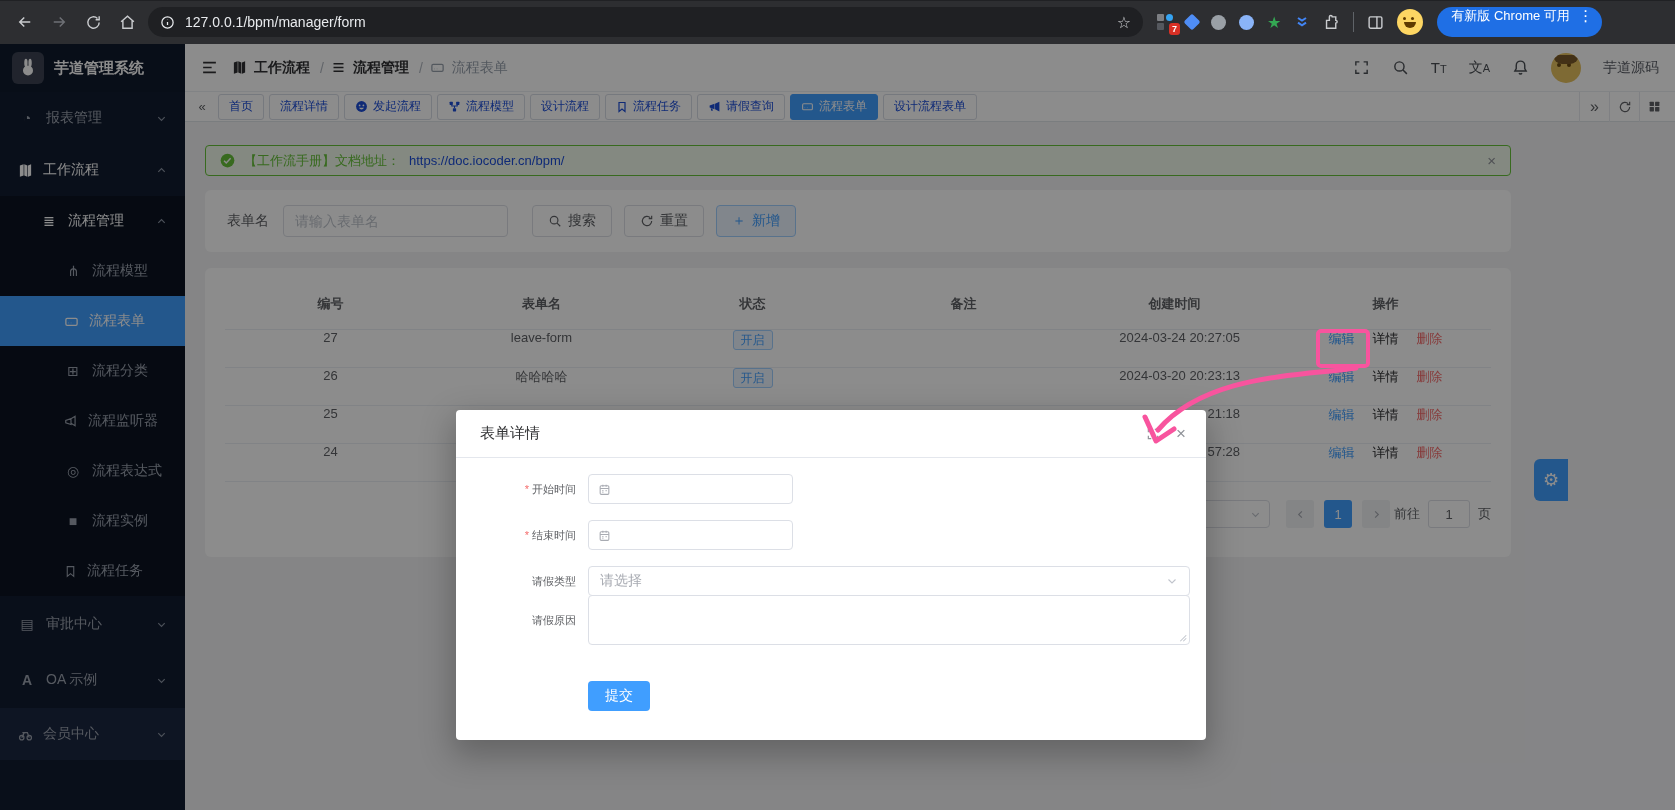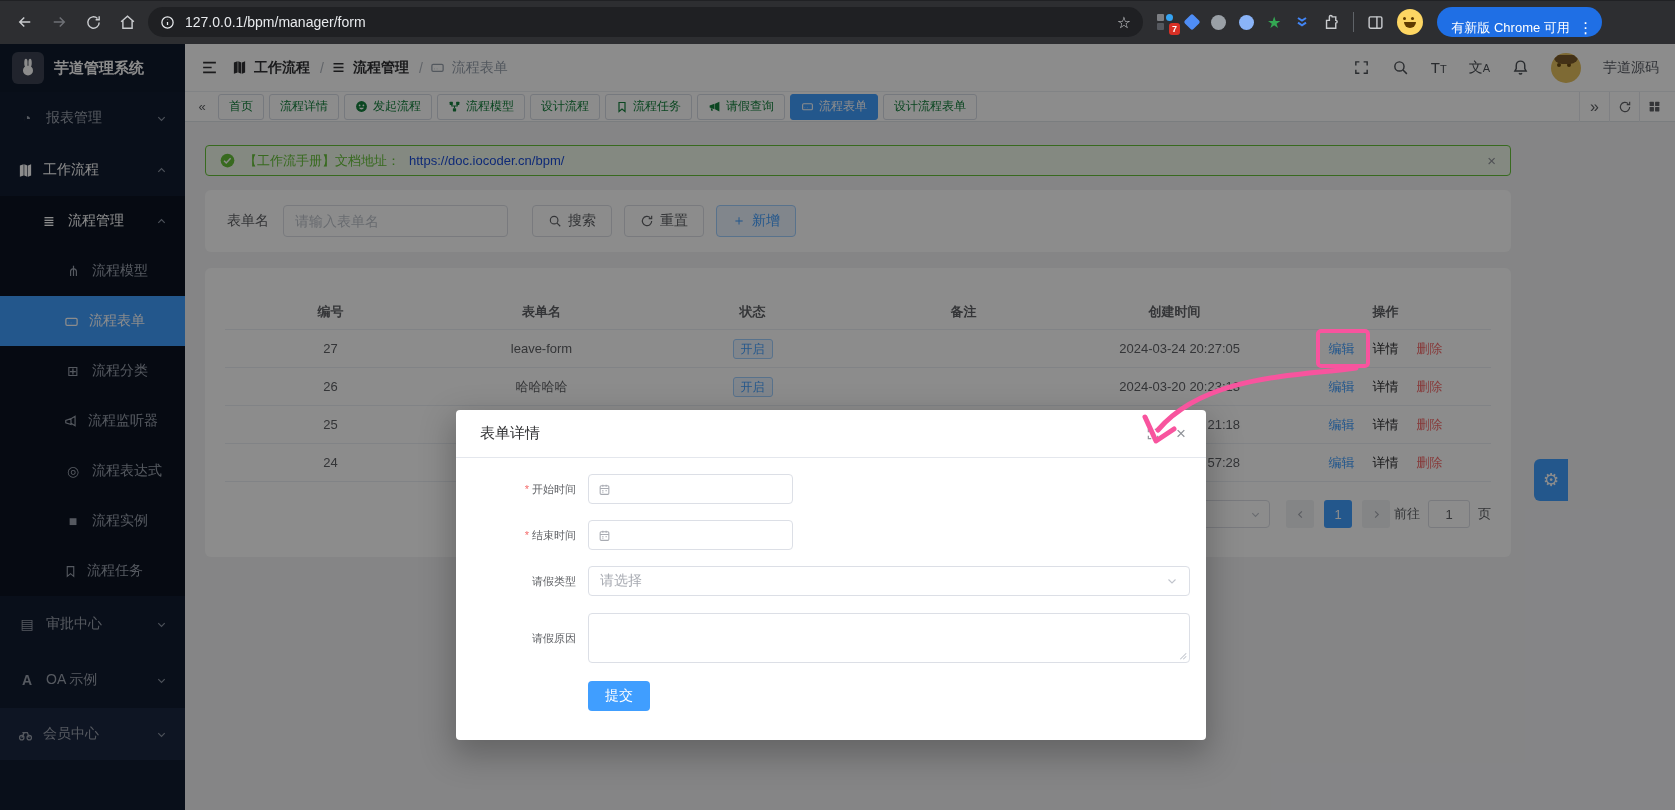--- a/index.html
+++ b/index.html
@@ -23,21 +23,21 @@
   .badge{position:absolute;right:-7px;bottom:-5px;background:#d93025;color:#fff;font-size:9px;
     line-height:12px;padding:0 3px;border-radius:3px;font-weight:bold}
   .kite{width:12px;height:12px;background:#4f8df5;transform:rotate(45deg);border-radius:2px}
   .dotcirc{width:15px;height:15px;border-radius:50%}
   .gstar{color:#34a853;font-size:16px}
   .vsep{width:1px;height:20px;background:#5f6368}
   .avatar-emoji{width:26px;height:26px;border-radius:50%;background:#fdd663;position:relative}
   .avatar-emoji:before{content:"";position:absolute;left:6px;top:8px;width:3px;height:3px;border-radius:50%;background:#5f3b00;box-shadow:8px 0 0 #5f3b00}
   .avatar-emoji:after{content:"";position:absolute;left:7px;top:13px;width:12px;height:6px;border-radius:0 0 10px 10px;background:#5f3b00}
   #updatepill{margin-left:14px;height:30px;background:#1f6fe5;color:#fff;border-radius:15px;
-    display:flex;align-items:flex-end;gap:8px;padding:0 8px 0 14px;font-size:13px;white-space:nowrap}
+    display:flex;align-items:flex-start;gap:8px;padding:0 8px 0 14px;font-size:13px;white-space:nowrap}
   #updatepill .kebab{font-size:15px;letter-spacing:0;width:16px;text-align:center}
   
   #sidebar{position:absolute;left:0;top:44px;width:185px;bottom:0;background:#121c30;z-index:1;color:#9ca3af}
   #logo{height:48px;display:flex;align-items:center;gap:10px;padding:0 12px;background:#101a2d}
   #logo .logoimg{width:32px;height:32px;border-radius:6px;background:#3c4352;display:flex;align-items:center;justify-content:center}
   #logo .lt{color:#fff;font-size:15px;font-weight:bold;white-space:nowrap}
   .mi{display:flex;align-items:center;gap:10px;padding:0 18px;font-size:14px;cursor:pointer}
   .mi .caret{margin-left:auto;color:#8b94a3}
   .lvl1{height:52px}
   .lvl1b{height:56px}
@@ -56,42 +56,42 @@
   .crumbsep{color:#b0b6bf;margin-left:10px;margin-right:3px;font-size:14px}
   #hdr-right{margin-left:auto;display:flex;align-items:center;gap:22px;color:#4b4f55}
   .uavatar{width:30px;height:30px;border-radius:50%;background:#e6c15f;position:relative;overflow:hidden}
   .uavatar:before{content:"";position:absolute;left:6px;top:10px;width:4px;height:4px;border-radius:50%;background:#6b4a12;box-shadow:10px 0 0 #6b4a12}
   .uavatar:after{content:"";position:absolute;left:2px;top:2px;width:26px;height:9px;border-radius:0 0 12px 12px;background:#7a5a2a}
   .uname{font-size:14px;color:#5a5e66}
   
   #tabbar{position:absolute;left:185px;top:92px;right:0;height:30px;background:#fff;z-index:1;
     display:flex;align-items:center;padding:0 6px;border-bottom:1px solid #dfe3e8}
   .tabarrow{width:22px;text-align:center;color:#606266;font-size:13px}
-  .tb{height:26px;border:1px solid #d8dce5;border-radius:3px;background:#fff;color:#15803d;
+  .tb{height:26px;border:1px solid #d8dce5;border-radius:3px;background:#fff;color:#1d4ed8;
     font-size:12px;display:flex;align-items:center;gap:5px;padding:0 10px;margin-left:5px;white-space:nowrap}
   .tb.active{background:#409eff;border-color:#409eff;color:#fff}
   #tabtools{margin-left:auto;display:flex;align-items:center;color:#606266}
   #tabtools .tt{width:30px;height:30px;display:flex;align-items:center;justify-content:center;border-left:1px solid #e8eaee}
   
   #alert{position:absolute;left:205px;top:145px;width:1306px;height:31px;background:#f0f9eb;
     border:1px solid #67c23a;border-radius:4px;display:flex;align-items:center;gap:9px;
     padding:0 14px;font-size:13px;color:#67c23a;z-index:1}
   #alert a{color:#1d4ed8;text-decoration:none}
   #alert .aclose{margin-left:auto;color:#909399;font-size:15px}
   #searchcard{position:absolute;left:205px;top:190px;width:1306px;height:62px;background:#fff;
     border-radius:6px;display:flex;align-items:center;padding:0 22px;z-index:1}
   #searchcard label{font-size:14px;color:#606266;margin-right:14px}
   #nameinput{width:225px;height:32px;border:1px solid #dcdfe6;border-radius:4px;padding:0 11px;
     font-size:14px;color:#303133;outline:none;margin-right:24px;font-family:inherit}
   #nameinput::placeholder{color:#bfc4cc}
   .btn{height:32px;border:1px solid #dcdfe6;border-radius:4px;background:#fff;color:#606266;
     font-size:14px;display:flex;align-items:center;gap:6px;padding:0 15px;margin-right:12px;font-family:inherit}
   .btn.pplain{background:#ecf5ff;border-color:#a0cfff;color:#409eff}
   #tablecard{position:absolute;left:205px;top:268px;width:1306px;height:289px;background:#fff;border-radius:6px;z-index:1}
-  .trow{position:absolute;left:20px;right:20px;height:38px;display:flex;align-items:center;border-bottom:1px solid #ebeef5}
+  .trow{position:absolute;left:20px;right:20px;height:38px;display:flex;align-items:flex-start;border-bottom:1px solid #ebeef5}
   .trow.head{top:27px;height:35px;color:#6b6f76;font-weight:bold}
   .c{flex:1;text-align:center;font-size:13px;color:#606266}
   .tag{display:inline-block;border:1px solid #a0cfff;background:#ecf5ff;color:#409eff;
     font-size:12px;line-height:18px;padding:0 7px;border-radius:3px}
   .tbox{display:inline-block;width:131px;text-align:right}
   .acts{display:flex;justify-content:center;gap:18px}
   .lnk{font-size:13px;text-decoration:none}
   .lnk.edit{color:#409eff}.lnk.detail{color:#303133}.lnk.del{color:#f56c6c}
   #pager{position:absolute;right:20px;top:232px;height:28px;display:flex;align-items:center;font-size:13px;color:#606266}
   #psize{width:100px;height:28px;border:1px solid #dcdfe6;border-radius:4px;background:#fff;
@@ -628,21 +628,21 @@
       <span class="flabel"><span>请假类型</span></span>
       <span class="sel">
         <span>请选择</span>
         <span class="chev ic">
             <svg width="12" height="12" viewBox="0 0 24 24" fill="none" stroke="currentColor" stroke-width="2.2">
               <path d="M5 9l7 7 7-7"></path>
             </svg>
           </span>
       </span>
     </div>
-    <div class="frow" style="top:202px;height:52px">
+    <div class="frow" style="top:184px;height:52px">
       <span class="flabel"><span>请假原因</span></span>
       <span class="tarea">
         <span class="grip ic">
             <svg width="9" height="9" viewBox="0 0 12 12" stroke="#c0c4cc" stroke-width="1.4">
               <path d="M11 3L3 11M11 7l-4 4"></path>
             </svg>
           </span>
       </span>
     </div>
     <button id="submitbtn">提交</button>

